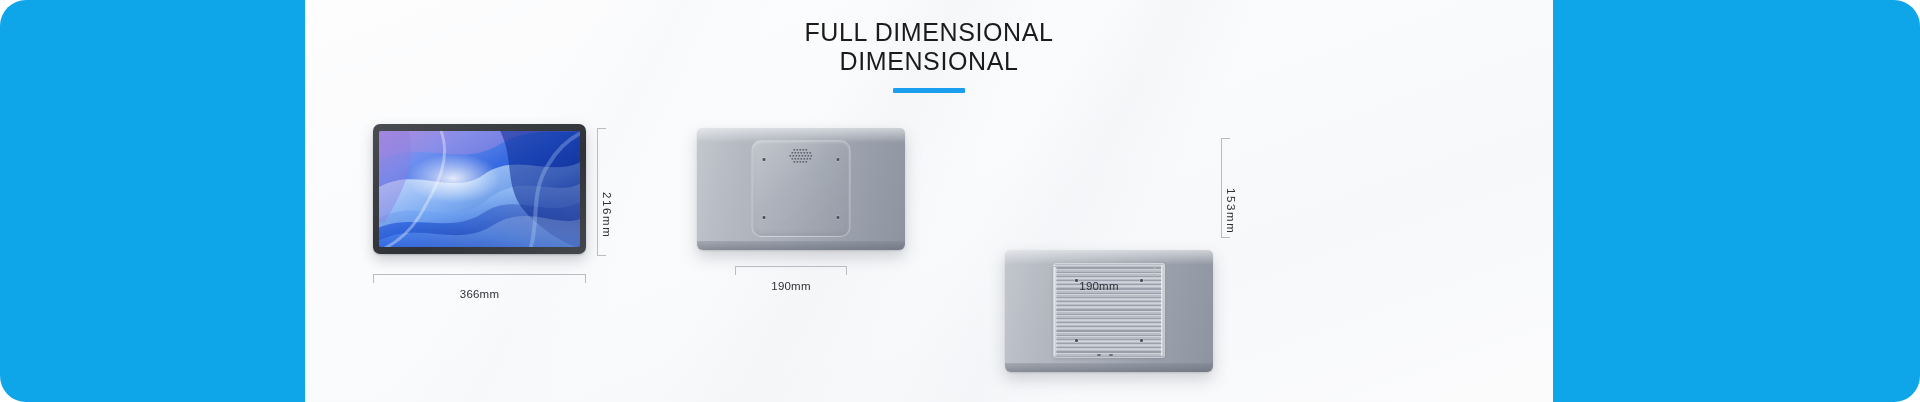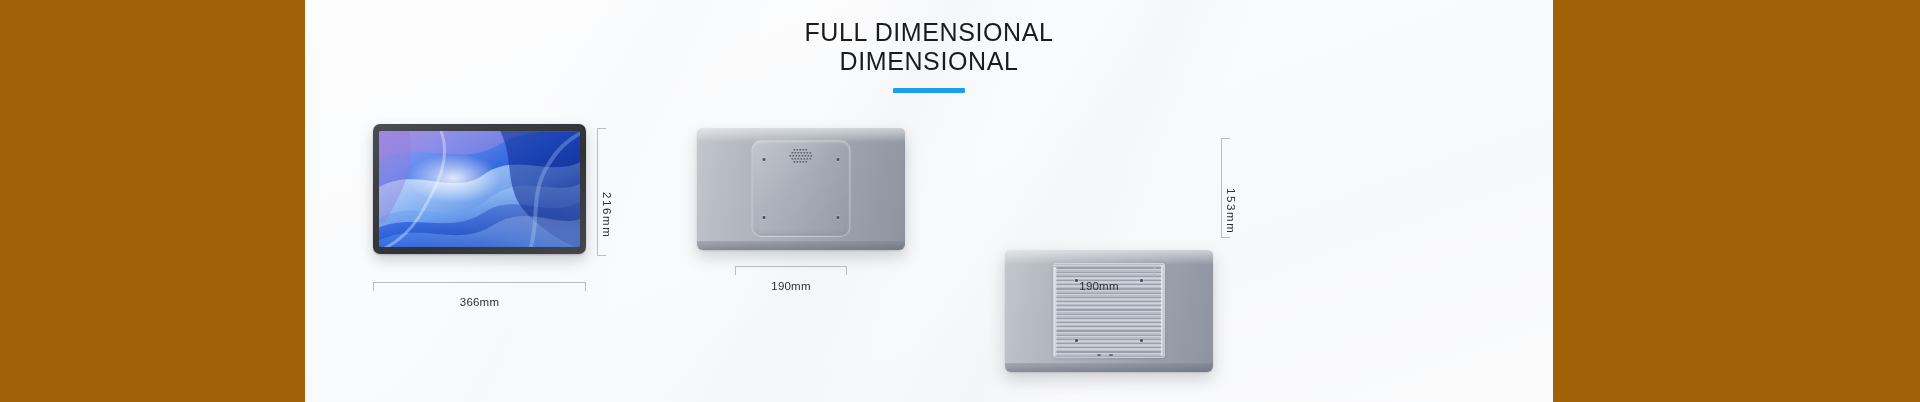--- a/index.html
+++ b/index.html
@@ -4,21 +4,21 @@
 <style>
   * { margin:0; padding:0; box-sizing:border-box; }
   html,body { width:1920px; height:402px; overflow:hidden; }
   body {
     background:#ffffff;
     font-family:"Liberation Sans","DejaVu Sans",sans-serif;
     -webkit-font-smoothing:antialiased;
   }
 
   
-  #stage { position:relative; width:1920px; height:402px; background:#a16207; }
+  #stage { position:relative; width:1920px; height:402px; background:#0ea5e9;border-radius:26px; }
 
   #content-panel {
     position:absolute; left:305px; top:0; width:1248px; height:402px;
     background:
       linear-gradient(118deg, rgba(255,255,255,0) 38%, rgba(243,245,247,.75) 45%, rgba(255,255,255,0) 52%),
       linear-gradient(118deg, rgba(255,255,255,0) 54%, rgba(240,243,246,.55) 60%, rgba(255,255,255,0) 66%),
       linear-gradient(118deg, rgba(255,255,255,0) 20%, rgba(245,247,249,.6) 26%, rgba(255,255,255,0) 32%),
       linear-gradient(160deg,#fdfdfe 0%, #fafbfc 40%, #f7f8fa 70%, #fbfbfc 100%);
   }
 
@@ -107,21 +107,21 @@
   }
   .dim-v .bar { position:absolute; top:0; bottom:0; left:0; width:1px; background:#b9bcc2; }
   .dim-v .cap { position:absolute; left:0; width:9px; height:1px; background:#b9bcc2; }
   .dim-v .cap.t { top:0; } .dim-v .cap.b { bottom:0; }
   .dim-v .label {
     position:absolute; left:10px; top:50%;
     transform:translateY(-50%) rotate(90deg); transform-origin:left center;
     font-size:11.5px; color:#2f3236; letter-spacing:1.6px; white-space:nowrap;
   }
 
-  #dim-366 { left:68px; top:172px; width:213px; height:30px; }
+  #dim-366 { left:68px; top:164px; width:213px; height:30px; }
   #dim-216 { left:292px; top:18px; width:26px; height:128px; }
   #dim-190a { left:430px; top:156px; width:112px; height:30px; }
   #dim-190b { left:738px; top:156px; width:112px; height:30px; }
   #dim-153 { left:916px; top:28px; width:26px; height:100px; }
 </style>
 </head>
 <body>
 
 <div id="stage">
   <div id="content-panel">

